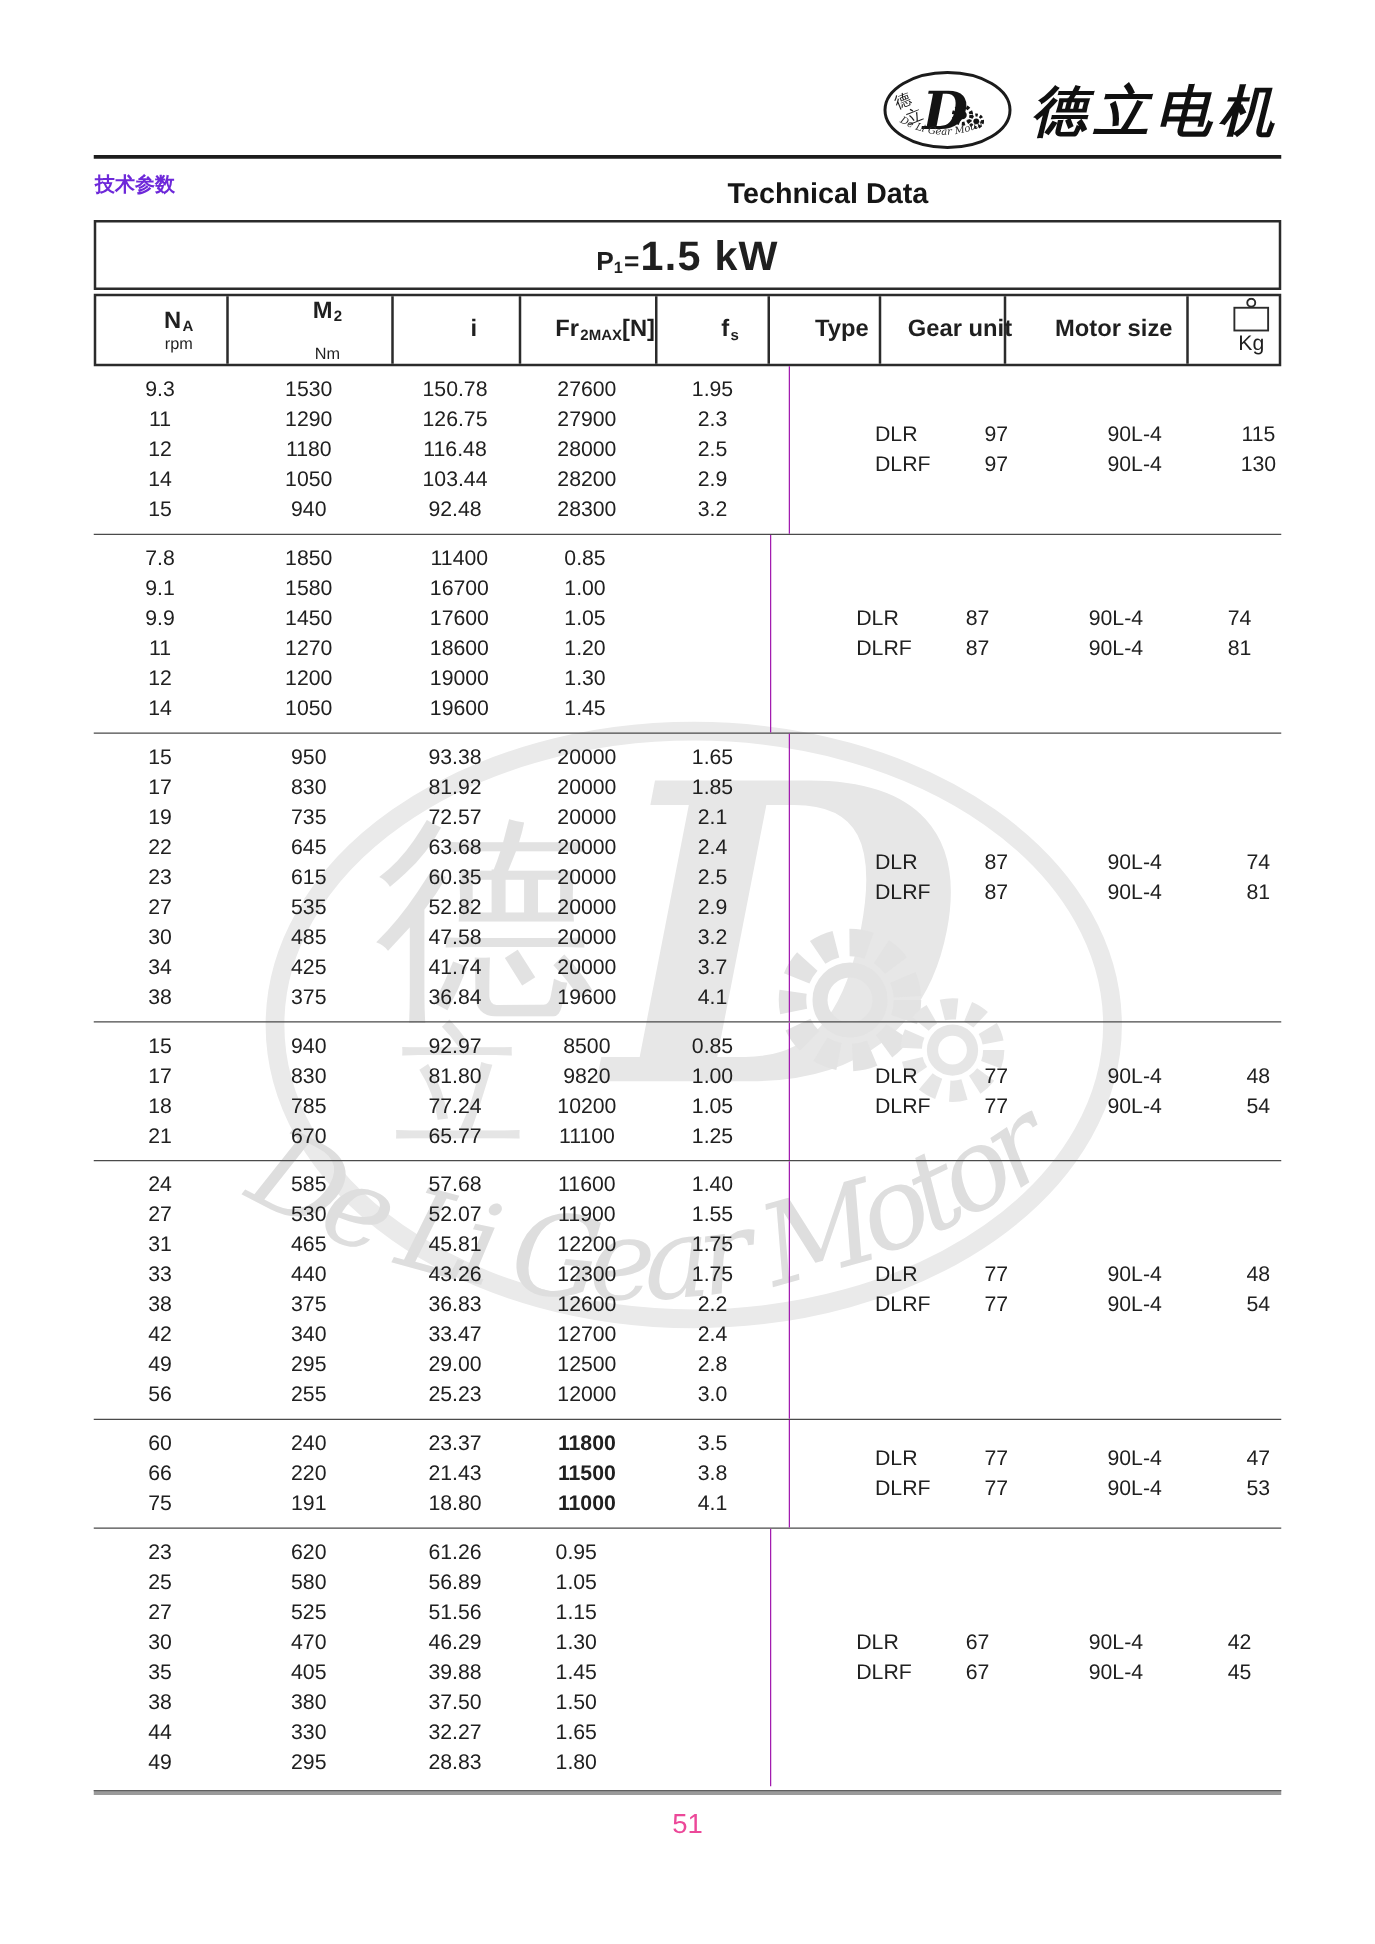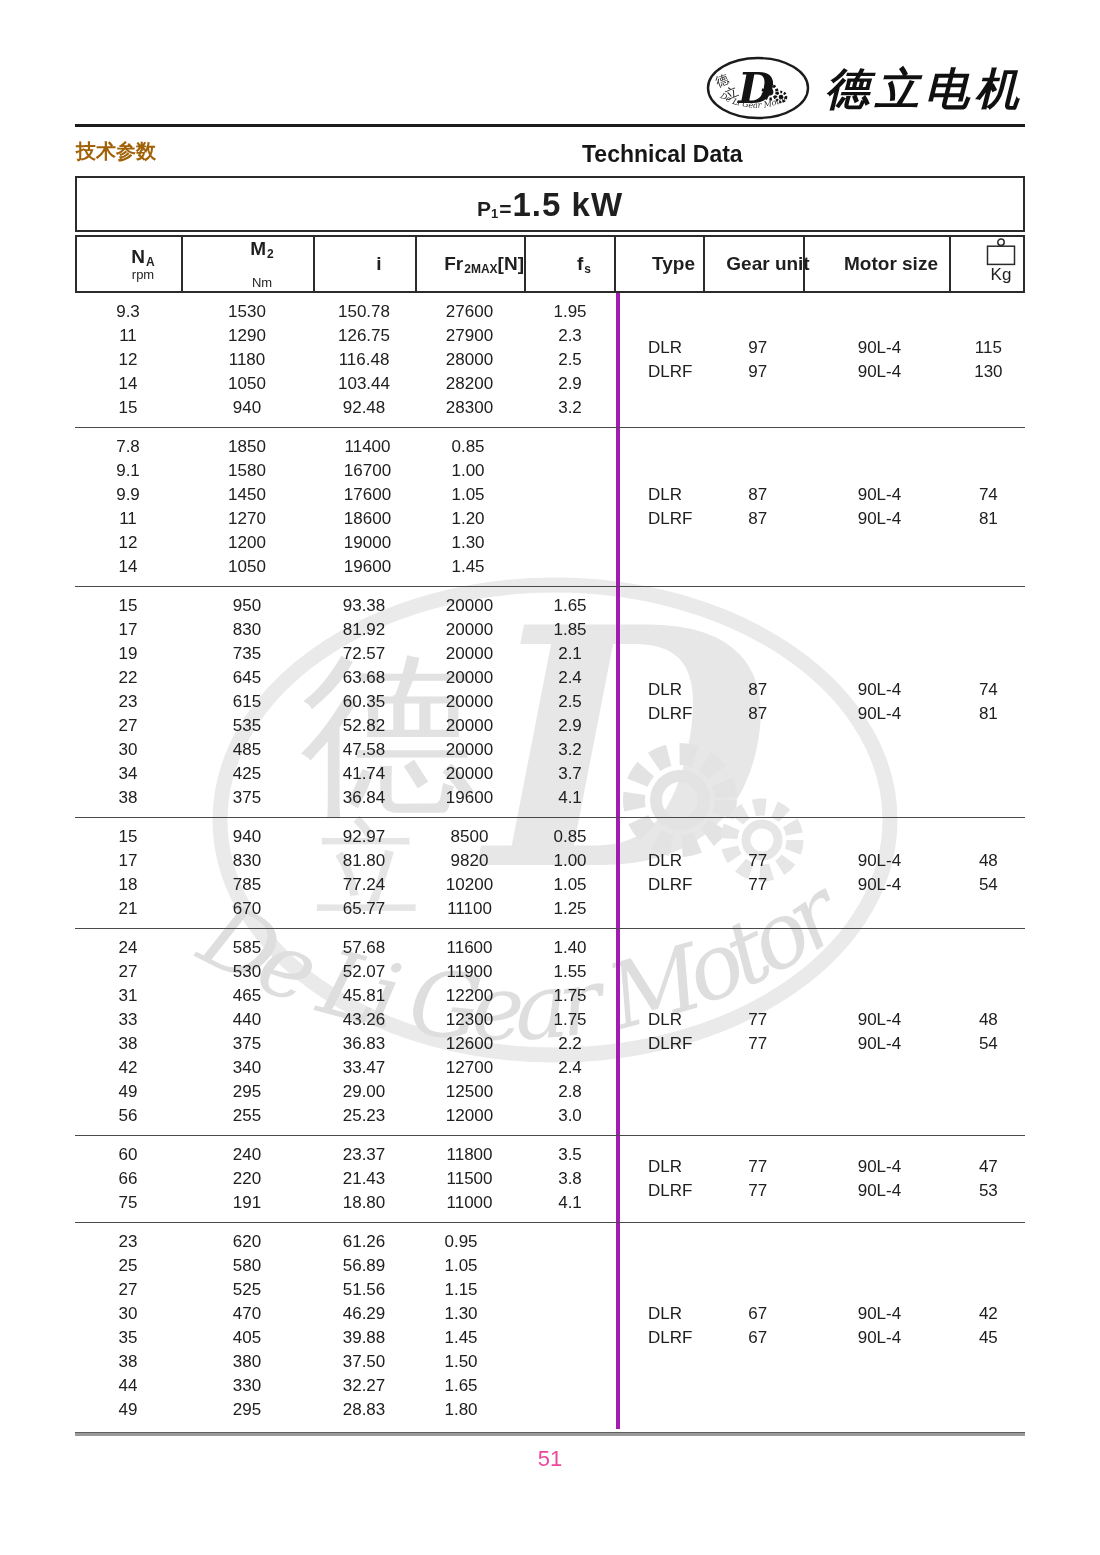--- a/index.html
+++ b/index.html
@@ -7,21 +7,21 @@
     width:1100px;height:1555px;background:#ffffff;position:relative;
     font-family:"Liberation Sans", sans-serif;color:#1f1f1f;overflow:hidden;
   }
   
   .brand-row{position:absolute;top:54px;left:75px;width:950px;height:70px;
     display:flex;justify-content:flex-end;align-items:center;gap:14px;}
   .brand-name{font-family:"DejaVu Serif", serif;font-weight:700;font-style:italic;
     font-size:44px;letter-spacing:6px;color:#101010;white-space:nowrap;}
   .top-rule{position:absolute;top:124px;left:75px;width:950px;height:3px;background:#1c1c1c;}
   
-  .title-zh{position:absolute;top:138px;left:76px;font-size:20px;font-weight:700;color:#a16207;}
+  .title-zh{position:absolute;top:138px;left:76px;font-size:16px;font-weight:700;color:#6d28d9;}
   .title-en{position:absolute;top:141px;left:582px;font-size:23px;font-weight:700;color:#161616;}
   
   .power-box{position:absolute;top:176px;left:75px;width:950px;height:56px;
     border:2px solid #2b2b2b;display:flex;align-items:baseline;justify-content:center;
     padding-top:8px;box-sizing:border-box;}
   .p-sym{font-size:21px;font-weight:700;}
   .p-sub{font-size:13px;font-weight:700;position:relative;top:2px;}
   .p-eq{font-size:21px;font-weight:700;margin:0 1px;}
   .p-val{font-size:33px;font-weight:700;letter-spacing:1px;}
   
@@ -30,24 +30,24 @@
   .hcell{display:flex;flex-direction:column;justify-content:center;align-items:center;
     border-right:2px solid #2b2b2b;box-sizing:border-box;line-height:1.12;padding-left:28px;}
   .hcell:last-child{border-right:none;}
   .htitle{font-size:19px;font-weight:700;white-space:nowrap;}
   .hsub{font-size:12px;font-weight:700;position:relative;top:3px;margin-left:1px;}
   .hunit{font-size:13px;font-weight:400;margin-top:1px;}
   .hcell-kg .htitle{font-weight:400;font-size:17px;margin-top:-1px;}
   .kg-icon{height:22px;display:flex;align-items:flex-end;}
   
   .data-area{position:absolute;top:293px;left:75px;width:950px;z-index:1;}
-  .group{display:flex;align-items:stretch;border-bottom:1px solid #4a4a4a;position:relative;z-index:1;}
+  .group{display:flex;align-items:stretch;border-bottom:1px solid #4a4a4a;position:relative;z-index:1;gap:15px;}
   .group:last-child{border-bottom:none;}
   .g-left{display:flex;width:541px;}
-  .g-right{display:flex;width:409px;border-left:4px solid #a21caf;box-sizing:border-box;}
+  .g-right{display:flex;width:409px;border-left:1px solid #a21caf;box-sizing:border-box;padding-left:40px;}
   .g-col{padding:7px 0;box-sizing:border-box;}
   .g-col-v{display:flex;flex-direction:column;justify-content:center;}
   .cell{height:24px;line-height:24px;font-size:17px;text-align:center;color:#202020;white-space:nowrap;}
   .type-col .cell{text-align:left;padding-left:28px;}
   
   .watermark{position:absolute;left:150px;top:555px;width:790px;height:560px;z-index:0;pointer-events:none;}
   
   .bottom-rule{position:absolute;top:1432px;left:75px;width:950px;height:3px;
     background:#9a9a9a;border-top:1px solid #5f5f5f;box-sizing:content-box;}
   .page-num{position:absolute;top:1446px;left:0;width:1100px;text-align:center;
@@ -468,21 +468,21 @@
         <div class="g-col" style="width: 132px;">
           <div class="cell">240</div>
           <div class="cell">220</div>
           <div class="cell">191</div>
         </div>
         <div class="g-col" style="width: 102px;">
           <div class="cell">23.37</div>
           <div class="cell">21.43</div>
           <div class="cell">18.80</div>
         </div>
-        <div class="g-col" style="width: 109px;">
+        <div class="g-col" style="width: 109px; font-weight: bold;">
           <div class="cell">11800</div>
           <div class="cell">11500</div>
           <div class="cell">11000</div>
         </div>
         <div class="g-col" style="width: 92px;">
           <div class="cell">3.5</div>
           <div class="cell">3.8</div>
           <div class="cell">4.1</div>
         </div>
       </div>

